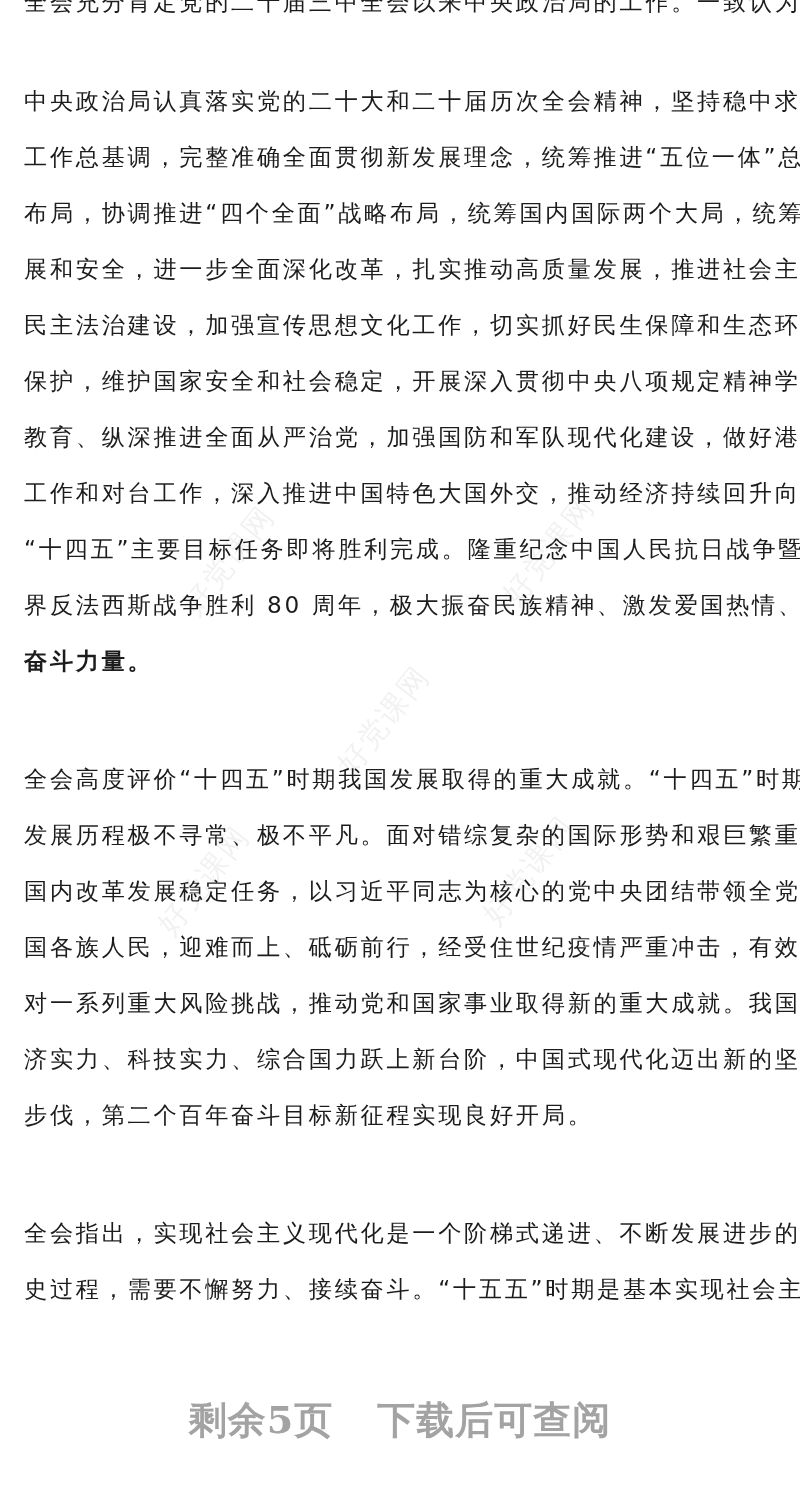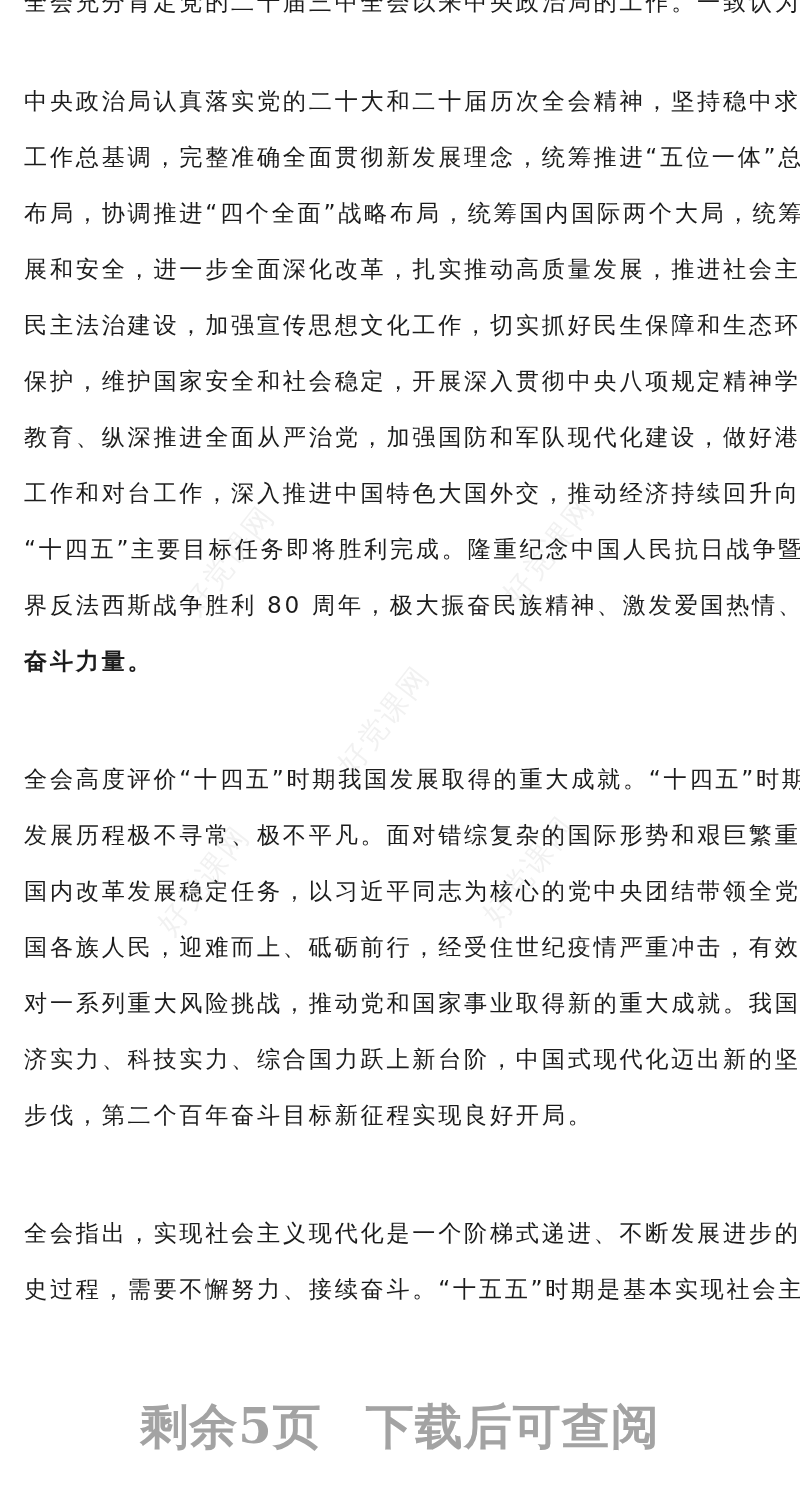--- a/index.html
+++ b/index.html
@@ -5,21 +5,21 @@
   html, body { margin: 0; padding: 0; background: #ffffff; }
   body { width: 800px; height: 1503px; position: relative; overflow: hidden;
          font-family: "DejaVu Sans", "Liberation Sans", sans-serif; color: #1a1a1a; }
   .doc { position: absolute; left: 0; top: 0; width: 800px; height: 1503px; }
   .line { position: absolute; left: 24px; width: 760px; font-size: 23.2px; line-height: 30px;
           white-space: nowrap; letter-spacing: 2.7px; color: #1c1c1c; }
   .wm { position: absolute; font-size: 30px; color: rgba(0,0,0,0.055); transform: rotate(-52deg);
         white-space: nowrap; letter-spacing: 2px; pointer-events: none; }
   .banner { position: absolute; left: 0; top: 1395px; width: 800px; text-align: center;
             font-family: "DejaVu Serif", "Liberation Serif", serif; font-weight: bold;
-            font-size: 48px; letter-spacing: 1px; color: #a3a3a3; }
+            font-size: 38px; letter-spacing: 1px; color: #a3a3a3; }
   .banner span { display: inline-block; }
   .banner .gap { width: 44px; }
 </style>
 </head>
 <body>
 
 <div class="doc">
   <div id="lines">
       <div class="line" style="top: -13px;">全会充分肯定党的二十届三中全会以来中央政治局的工作。一致认为，</div>
       <div class="line" style="top: 86px;">中央政治局认真落实党的二十大和二十届历次全会精神，坚持稳中求进</div>

